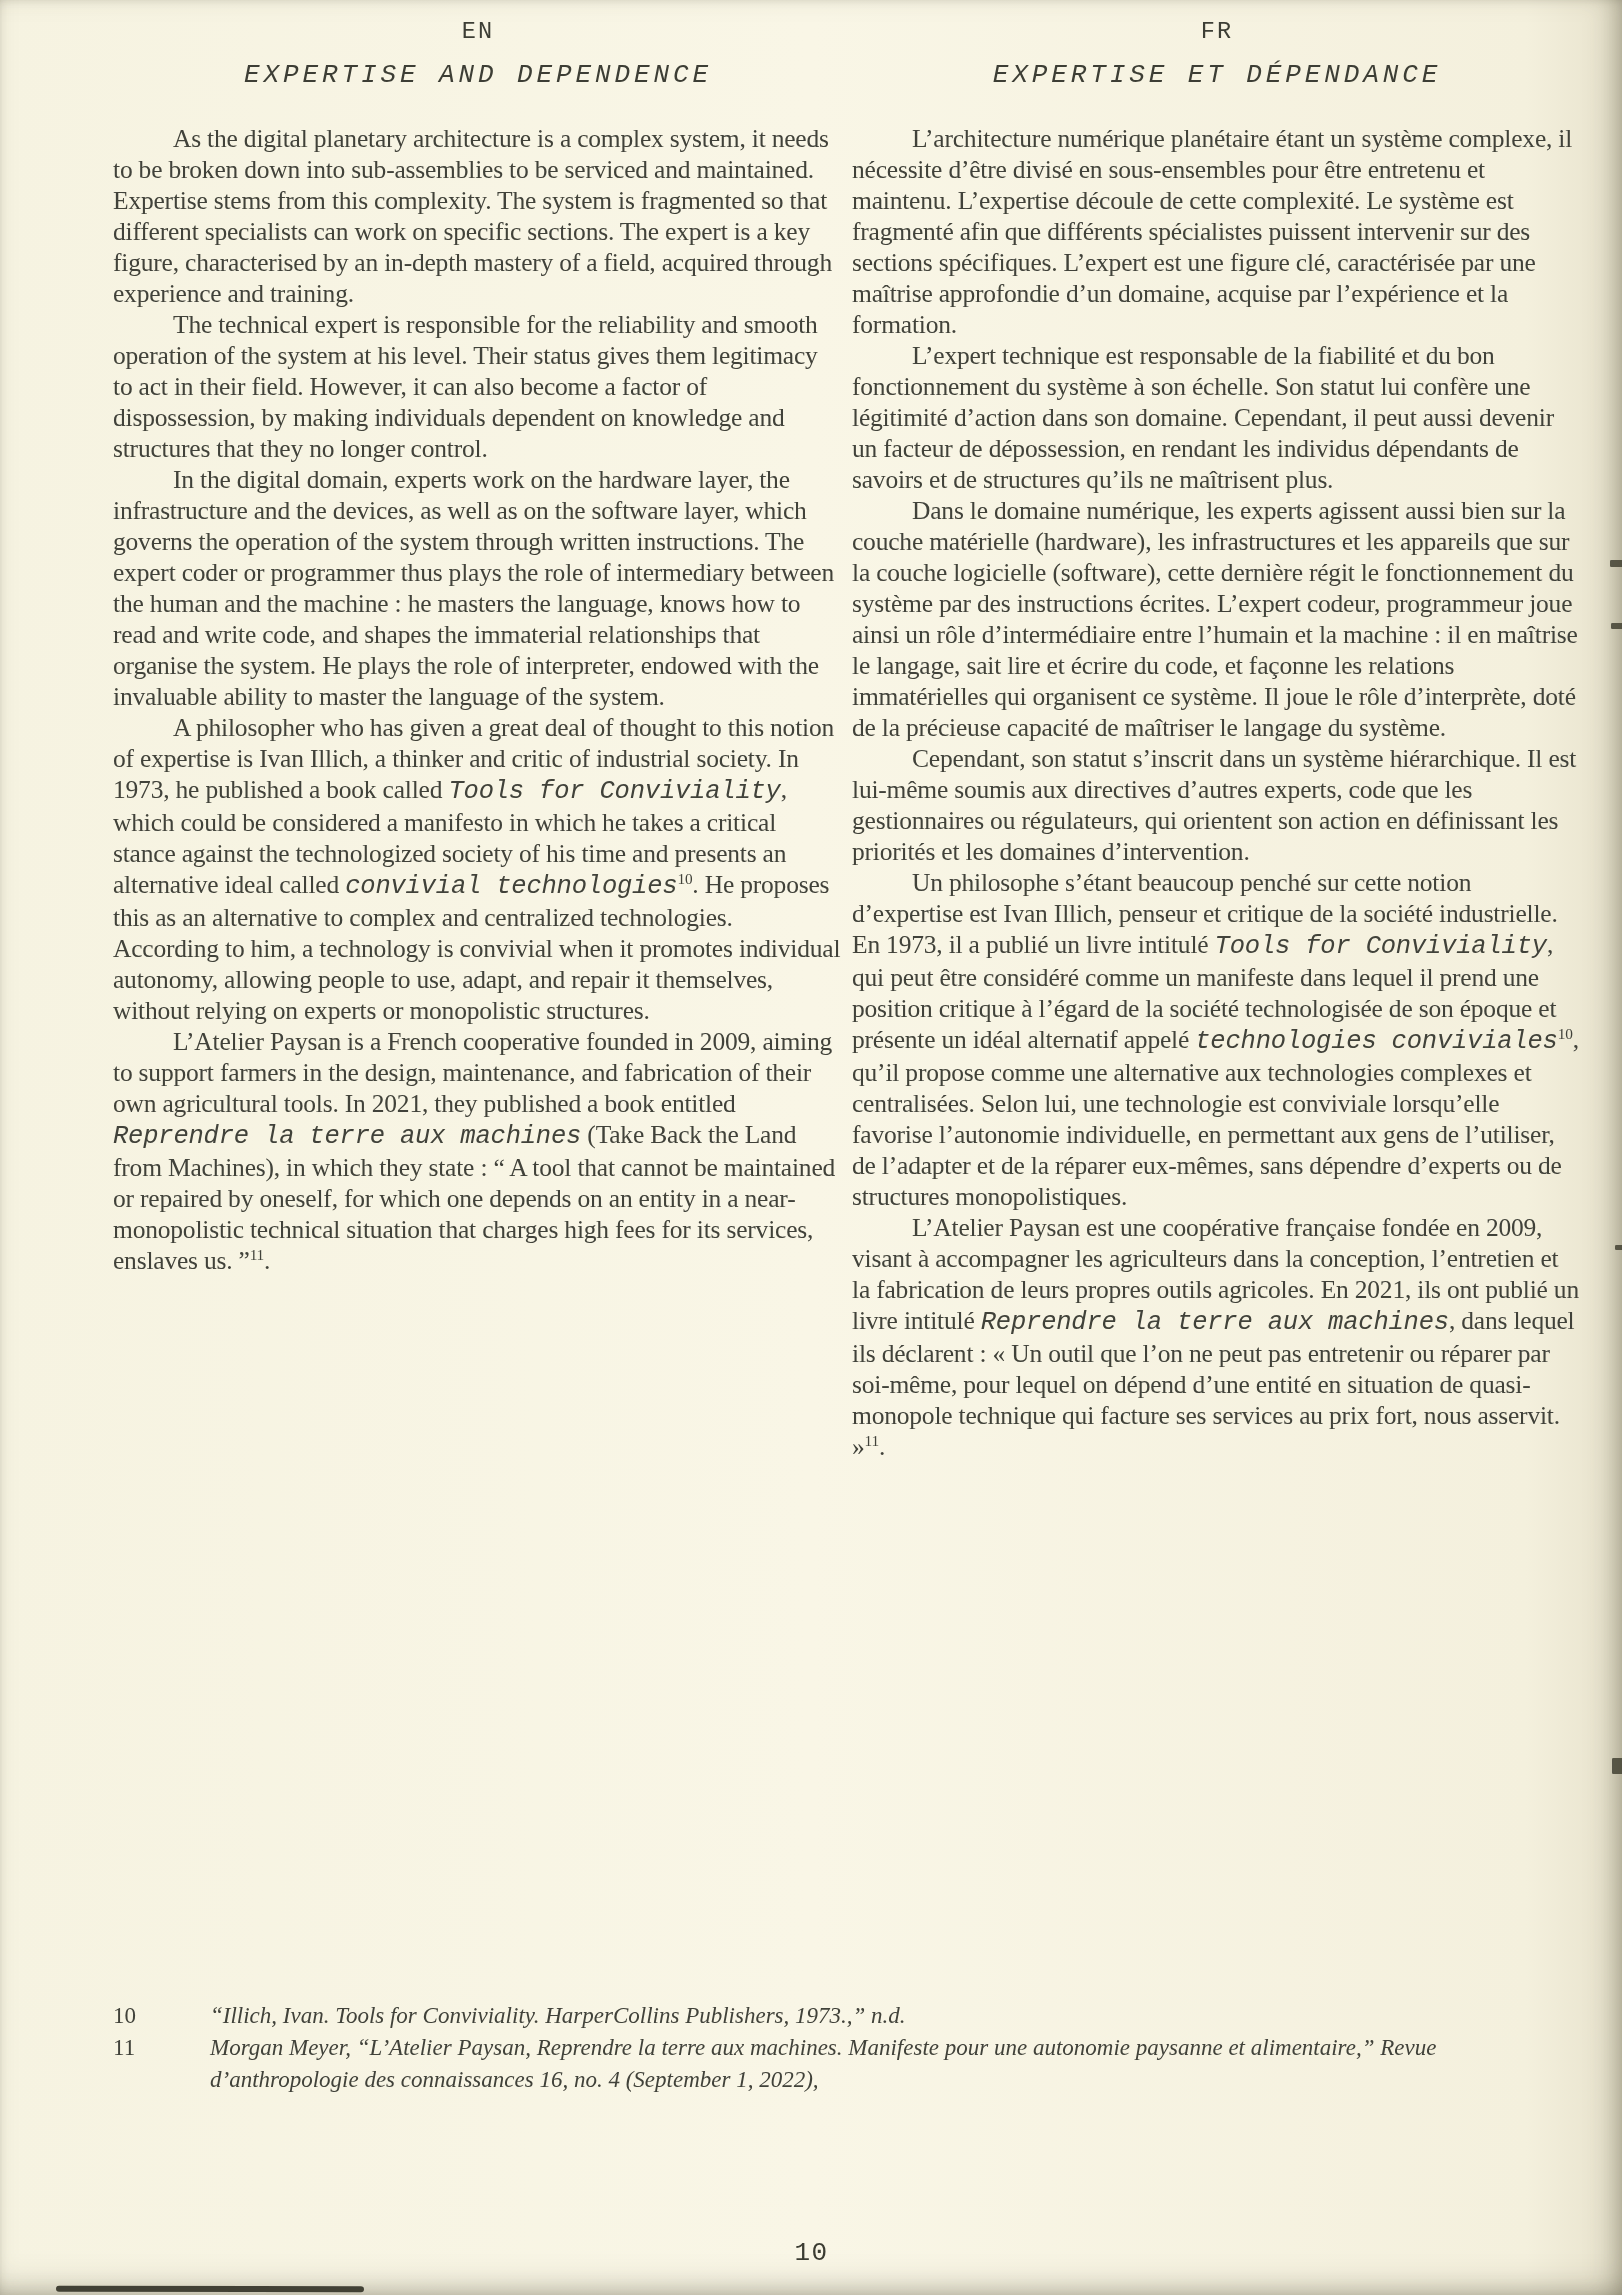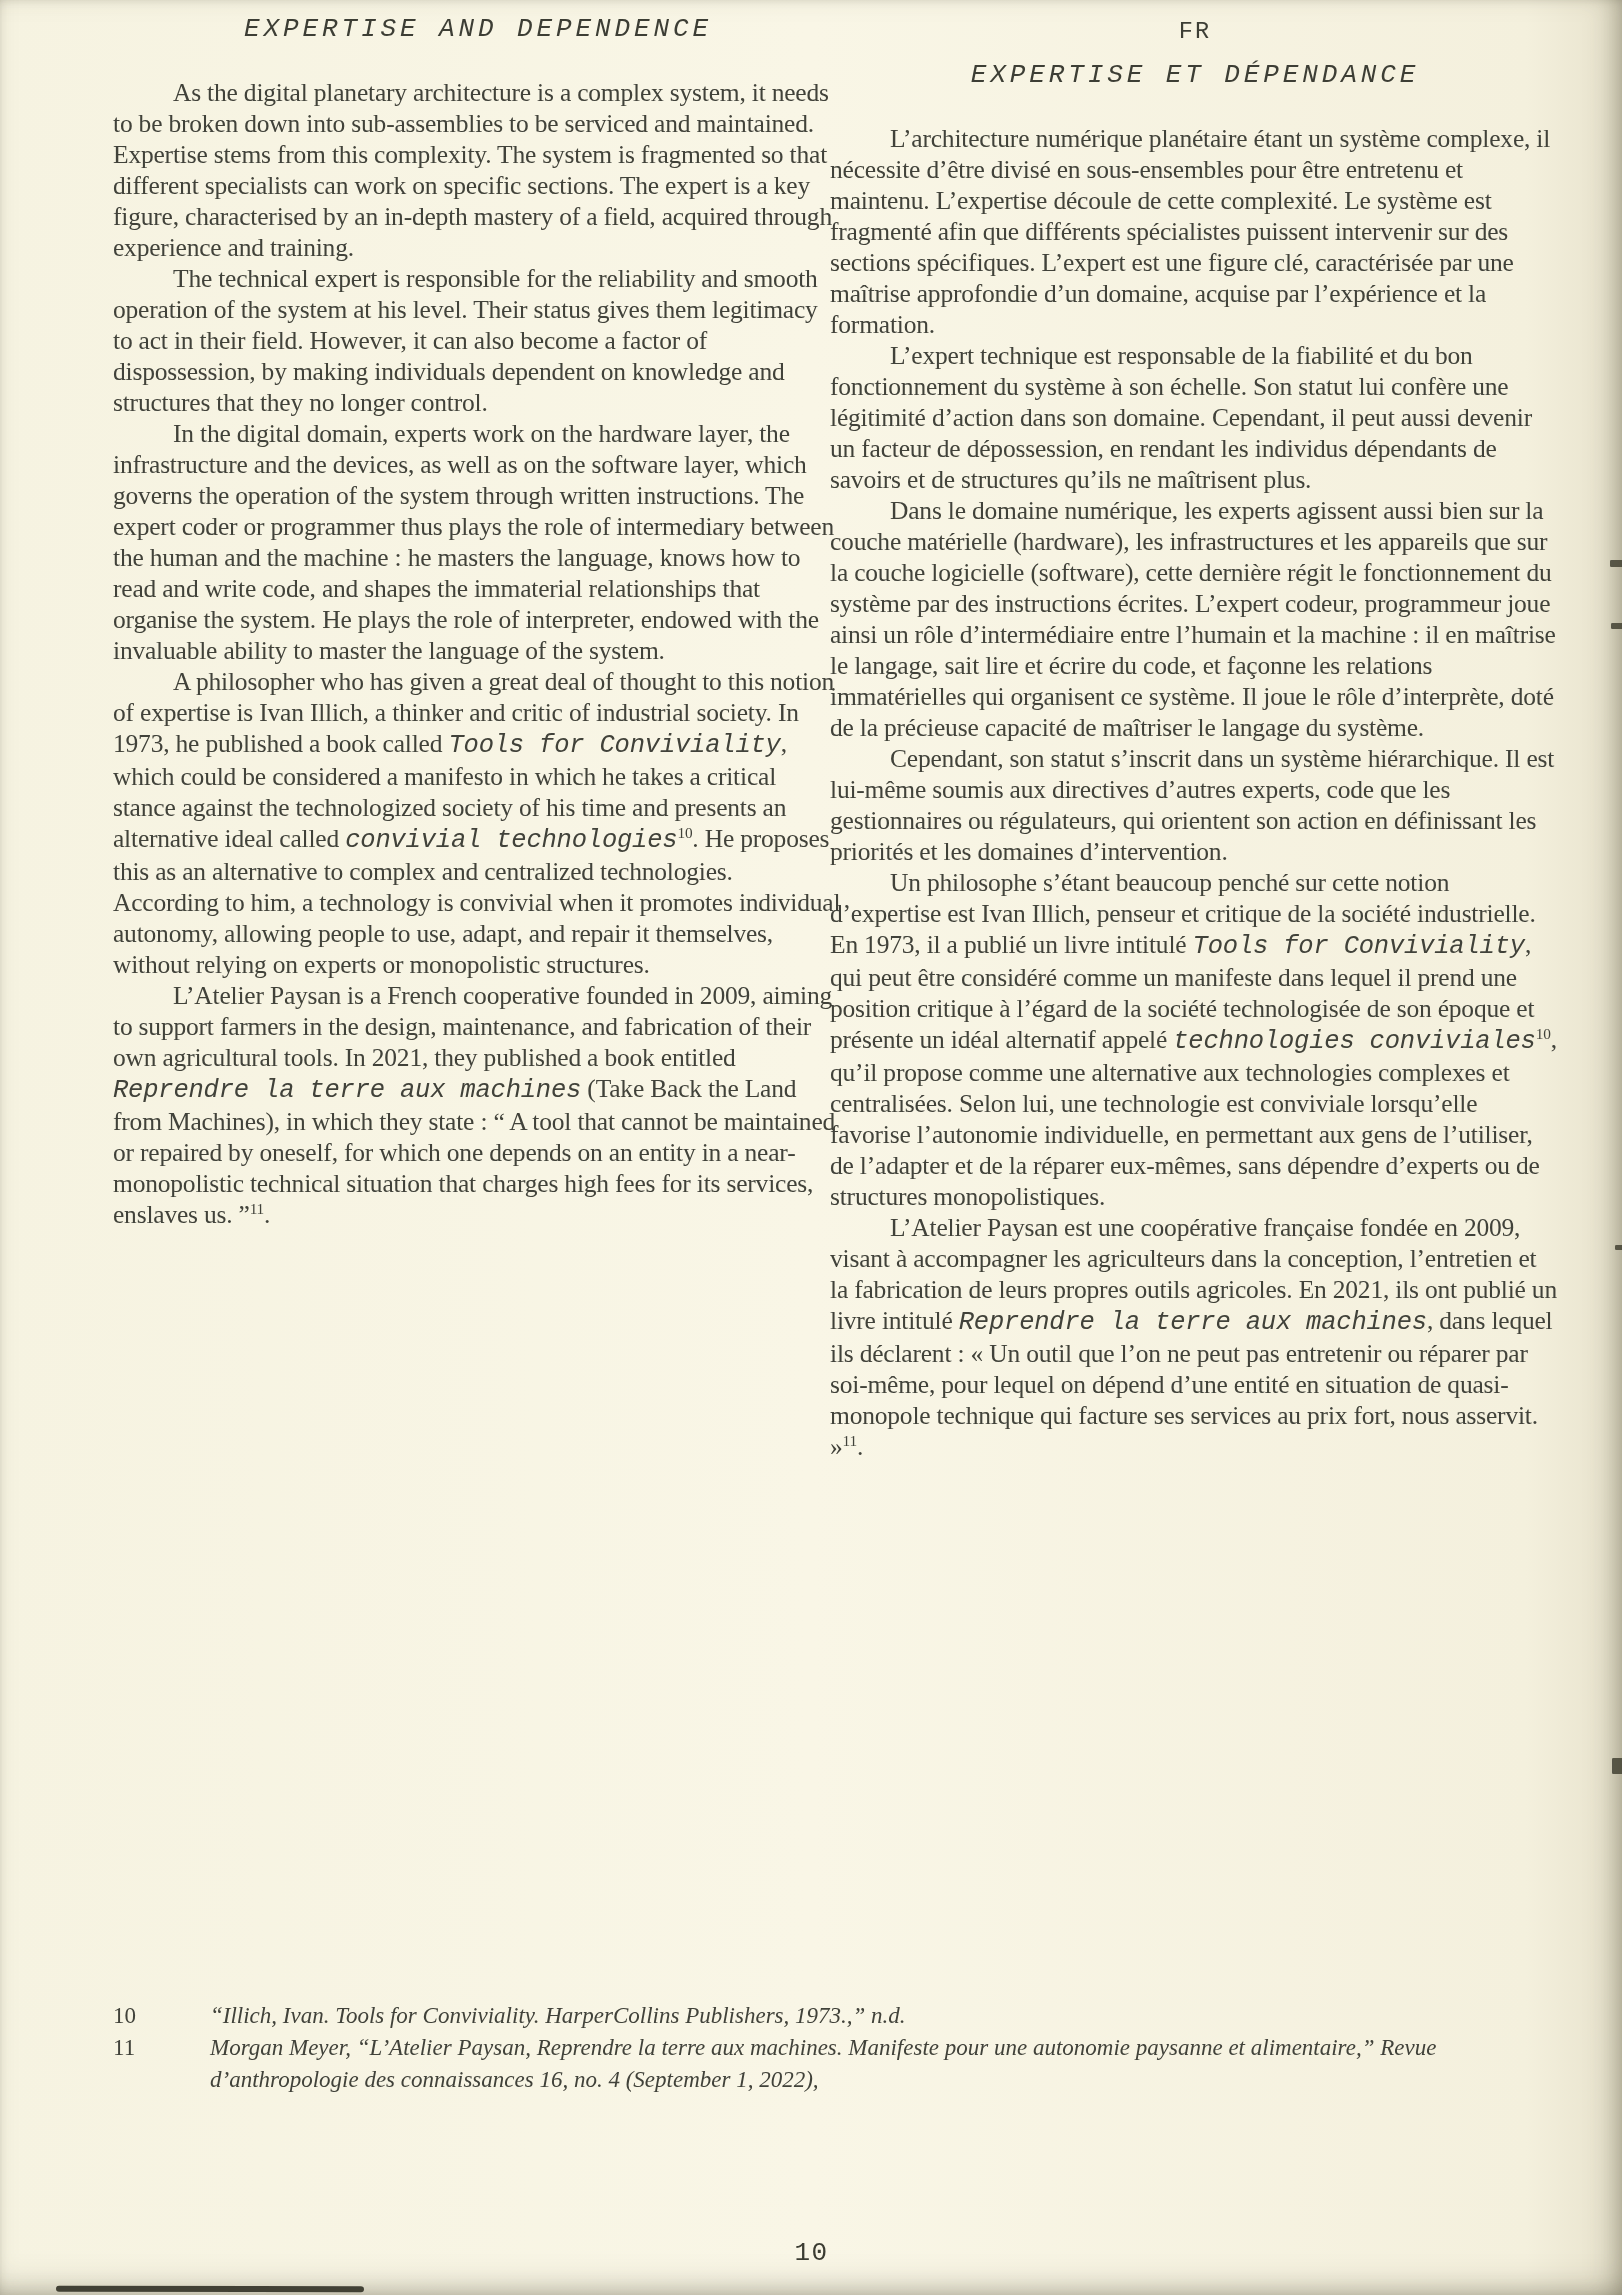--- a/index.html
+++ b/index.html
@@ -15,21 +15,21 @@
   .page::after{
     content:"";position:absolute;inset:0;pointer-events:none;
     box-shadow:
       inset -19.6px 0 34px -19.6px rgba(70,65,45,.55),
       inset 0 -22px 37px -25px rgba(70,65,45,.5),
       inset 0 5.2px 11.8px -9.2px rgba(70,65,45,.22),
       inset 5.2px 0 13px -9.2px rgba(70,65,45,.22);
   }
   .col{position:absolute;top:0;width:730px;}
   .col-en{left:113px;}
-  .col-fr{left:830px;}
+  .col-fr{left:852px;}
   .lang{
     margin-top:17px;text-align:center;
     font-family:"Liberation Mono",monospace;
     font-size:23.6px;line-height:29px;letter-spacing:2px;color:#3d3e35;
   }
   .col-title{
     margin-top:13px;text-align:center;white-space:nowrap;
     font-family:"Liberation Mono",monospace;
     font-size:26px;line-height:33px;letter-spacing:3.9px;color:#3d3e35;font-style:italic;
   }
@@ -59,20 +59,21 @@
     position:absolute;left:56px;top:2286px;width:308px;height:5.9px;
     background:#23231b;border-radius:3.3px;opacity:.85;transform:rotate(.12deg);
   }
 </style>
 </head>
 <body>
 
 <div class="page">
 
   <div class="col col-en">
+    <div class="lang">EN</div>
     <div class="col-title">EXPERTISE AND DEPENDENCE</div>
     <div class="col-body">
 
         <p class="para">As the digital planetary architecture is a complex system, it needs to be broken down into sub-assemblies to be serviced and maintained. Expertise stems from this complexity. The system is fragmented so that different specialists can work on specific sections. The expert is a key figure, characterised by an in-depth mastery of a field, acquired through experience and training.</p>
 
         <p class="para">The technical expert is responsible for the reliability and smooth operation of the system at his level. Their status gives them legitimacy to act in their field. However, it can also become a factor of dispossession, by making individuals dependent on knowledge and structures that they no longer control.</p>
 
         <p class="para">In the digital domain, experts work on the hardware layer, the infrastructure and the devices, as well as on the software layer, which governs the operation of the system through written instructions. The expert coder or programmer thus plays the role of intermediary between the human and the machine : he masters the language, knows how to read and write code, and shapes the immaterial relationships that organise the system. He plays the role of interpreter, endowed with the invaluable ability to master the language of the system.</p>
 
 

